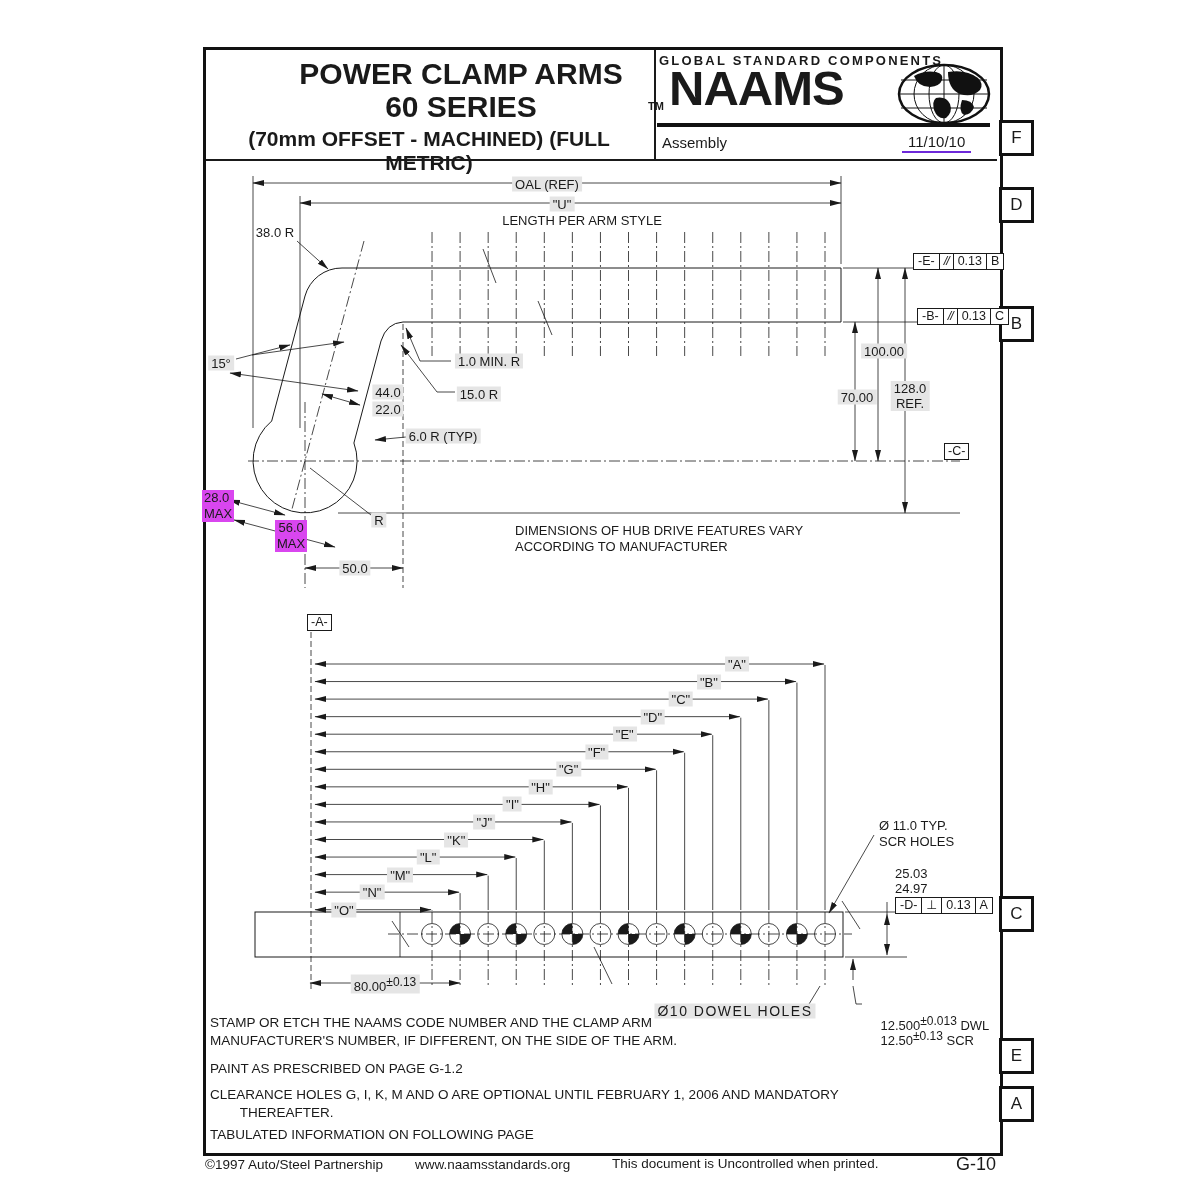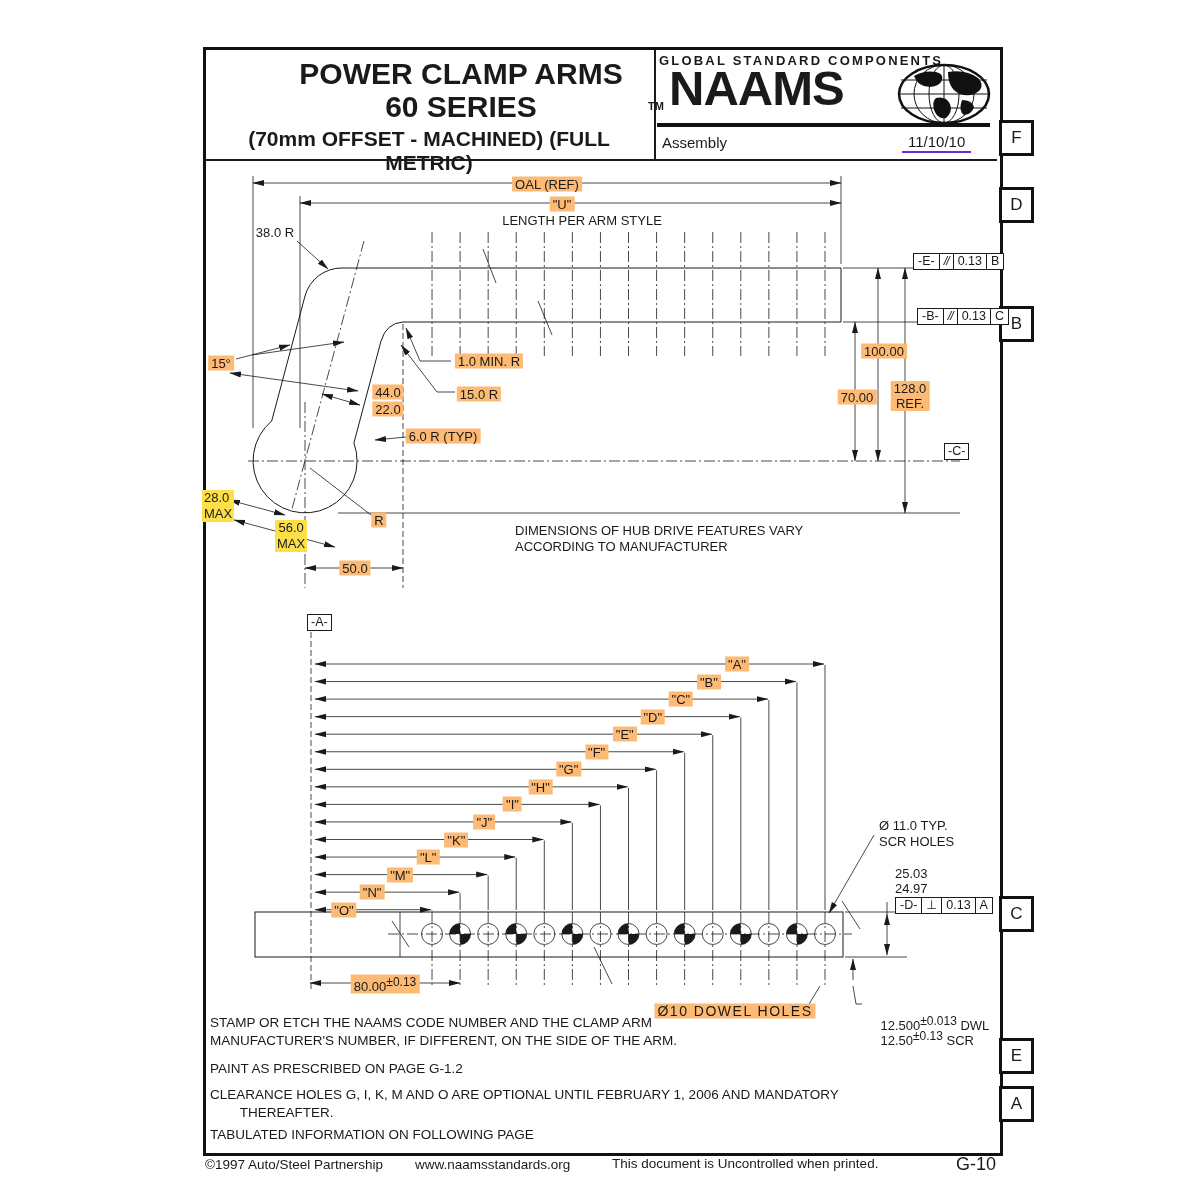--- a/index.html
+++ b/index.html
@@ -5,23 +5,23 @@
   html,body{margin:0;padding:0;background:#fff;}
   body{font-family:"Liberation Sans",sans-serif;color:#1a1a1a;}
   #page{position:relative;width:1200px;height:1200px;background:#fff;overflow:hidden;}
   .abs{position:absolute;}
   svg{position:absolute;left:0;top:0;}
   .ln{stroke:#1a1a1a;stroke-width:1;fill:none;}
   .tn{stroke-width:0.8;}
   .th{stroke-width:2;}
   .ddot{stroke-dasharray:11 3 2 3;stroke-width:0.8;}
   .dsh{stroke-dasharray:6 3;stroke-width:0.8;}
-  .dtx{position:absolute;transform:translate(-50%,-50%);background:#fdba74;padding:0 3px;
+  .dtx{position:absolute;transform:translate(-50%,-50%);background:#e5e5e5;padding:0 3px;
        font-size:13px;line-height:15px;white-space:nowrap;text-align:center;}
-  .dtx-l{position:absolute;font-size:13px;line-height:16px;white-space:pre;background:#fde047;padding:0 2px;}
+  .dtx-l{position:absolute;font-size:13px;line-height:16px;white-space:pre;background:#d946ef;padding:0 2px;}
   .nobg{background:transparent;}
   .fcf{position:absolute;display:flex;background:#fff;font-size:12.5px;line-height:15px;}
   .fcf span{display:block;border:1px solid #1a1a1a;padding:0 4px;}
   .fcf span + span{border-left:none;}
   .fcf .sym{font-style:italic;letter-spacing:-1px;}
   .datum-box{position:absolute;border:1px solid #1a1a1a;background:#fff;font-size:12.5px;
              line-height:15px;padding:0 3px;}
   .tab{position:absolute;left:999px;width:29px;height:30px;border:3px solid #111;background:#fff;
        display:flex;align-items:center;justify-content:center;font-size:17px;}
   .note{position:absolute;font-size:13.5px;line-height:18px;white-space:pre;}

